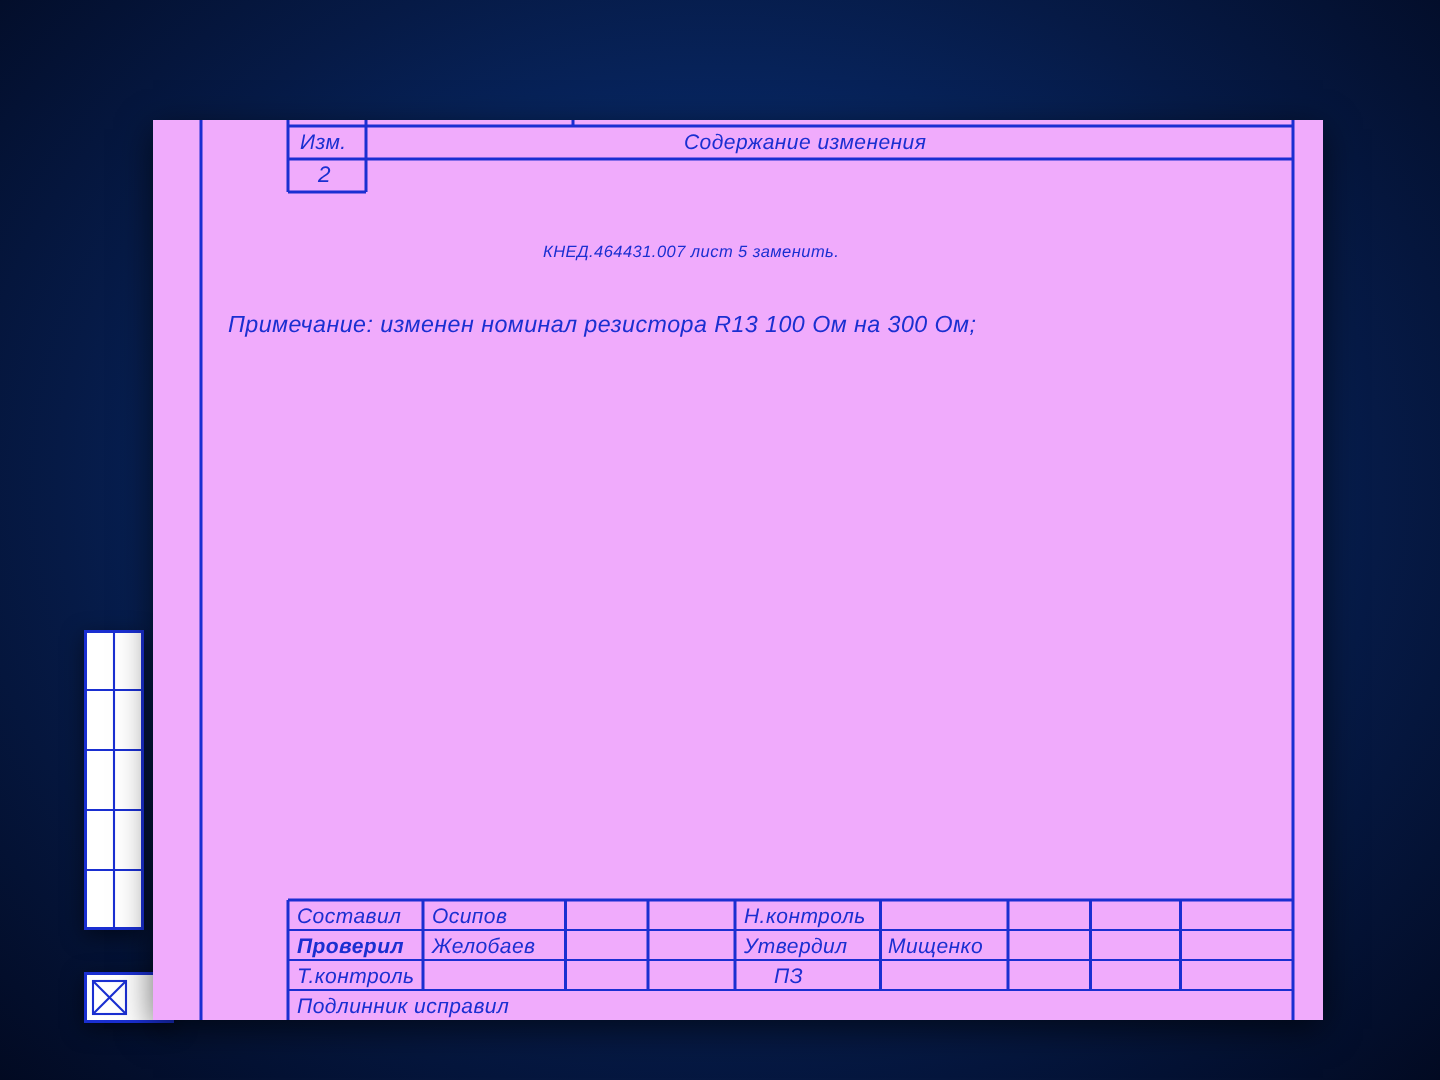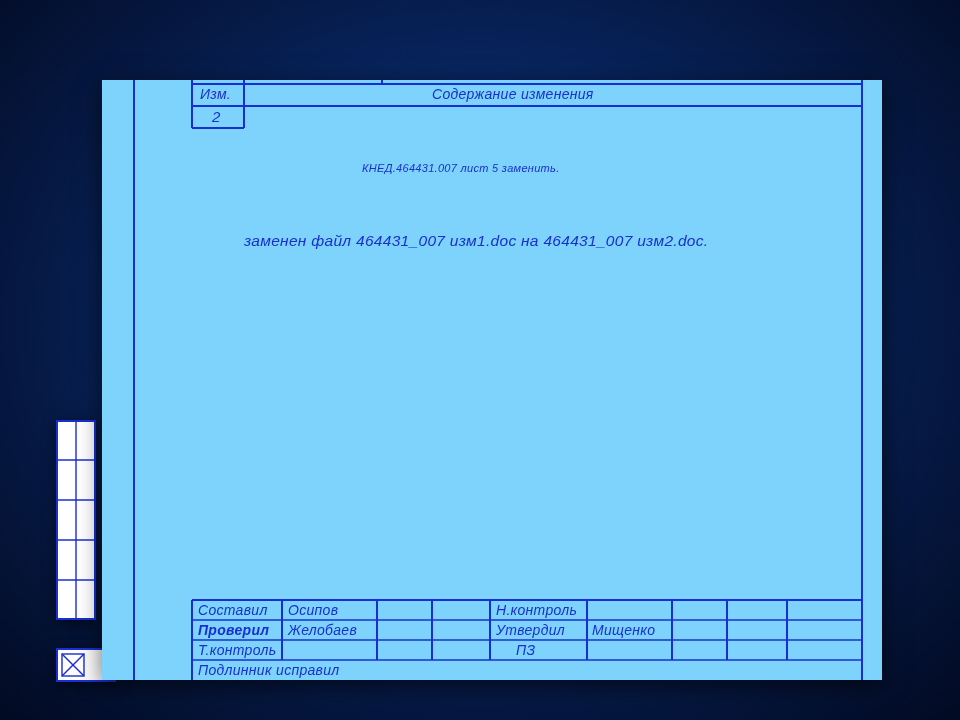--- a/index.html
+++ b/index.html
@@ -17,41 +17,41 @@
     top: 60px;
     width: 860px;
     height: 630px;
   }
   .sheet {
     position: absolute;
     left: 52px;
     top: 20px;
     width: 780px;
     height: 600px;
-    background: #7dd3fc;
+    background: #f0abfc;
     box-shadow: 0 6px 22px rgba(0,0,0,.6);
   }
   .ink { stroke: #1a2fd1; fill: none; stroke-width: 2; }
   .ink-thin { stroke: #1a2fd1; fill: none; stroke-width: 1.4; }
   svg.frame {
     position: absolute;
     left: 0; top: 0;
     width: 780px; height: 600px;
     pointer-events: none;
   }
   .txt {
     position: absolute;
     font-style: italic;
     color: #1a2fd1;
     white-space: nowrap;
     font-size: 15px;
     letter-spacing: .3px;
   }
   .txt.small { font-size: 14px; }
-  .txt.center { width: auto; text-align: center; }
+  .txt.center { width: auto; text-align: center; margin-left: 24px; }
 
   
   .side-holes {
     position: absolute;
     left: 6px;
     top: 360px;
     width: 40px;
     height: 200px;
     background: #fff;
     box-shadow: 0 4px 14px rgba(0,0,0,.5);
@@ -124,21 +124,21 @@
       <line class="ink" x1="570" y1="520" x2="570" y2="580"></line>
       <line class="ink" x1="625" y1="520" x2="625" y2="580"></line>
       <line class="ink" x1="685" y1="520" x2="685" y2="580"></line>
     </svg>
 
     <div class="txt small" style="left:98px; top:6px;">Изм.</div>
     <div class="txt small center" style="left:330px; top:6px;">Содержание изменения</div>
     <div class="txt" style="left:110px; top:28px;">2</div>
 
     <div class="txt" style="left:260px; top:82px; font-size:11px;">КНЕД.464431.007 лист 5 заменить.</div>
-    <div class="txt" style="left:142px; top:152px; font-size:15.5px;">заменен файл 464431_007 изм1.doc на 464431_007 изм2.doc.</div>
+    <div class="txt" style="left:50px; top:128px; font-size:15.5px;">Примечание: изменен номинал резистора R13 100 Ом на 300 Ом;</div>
 
     <div class="txt small" style="left:96px;  top:522px;">Составил</div>
     <div class="txt small" style="left:186px; top:522px;">Осипов</div>
     <div class="txt small" style="left:394px; top:522px;text-align:right;">Н.контроль</div>
     <div class="txt small" style="left:490px; top:522px;"></div>
 
     <div class="txt small" style="left:96px;  top:542px;font-weight:bold;">Проверил</div>
     <div class="txt small" style="left:186px; top:542px;">Желобаев</div>
     <div class="txt small" style="left:394px; top:542px;">Утвердил</div>
     <div class="txt small" style="left:490px; top:542px;">Мищенко</div>

